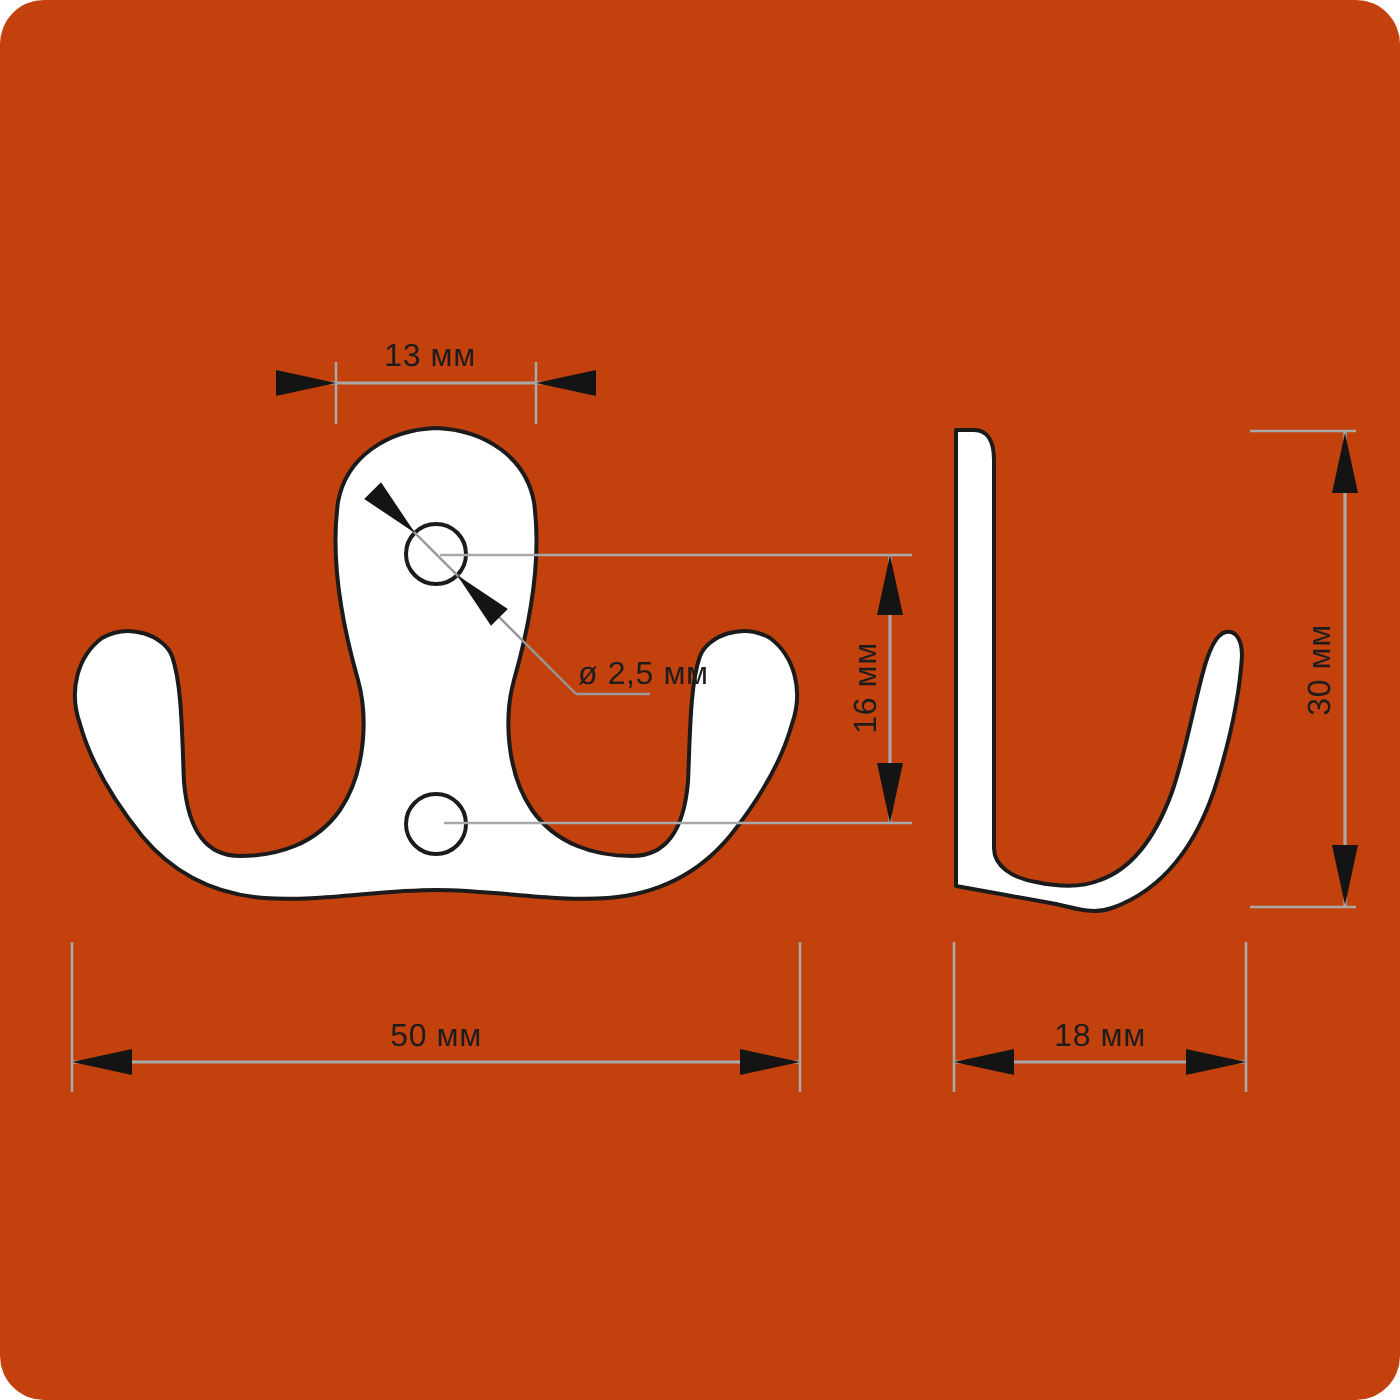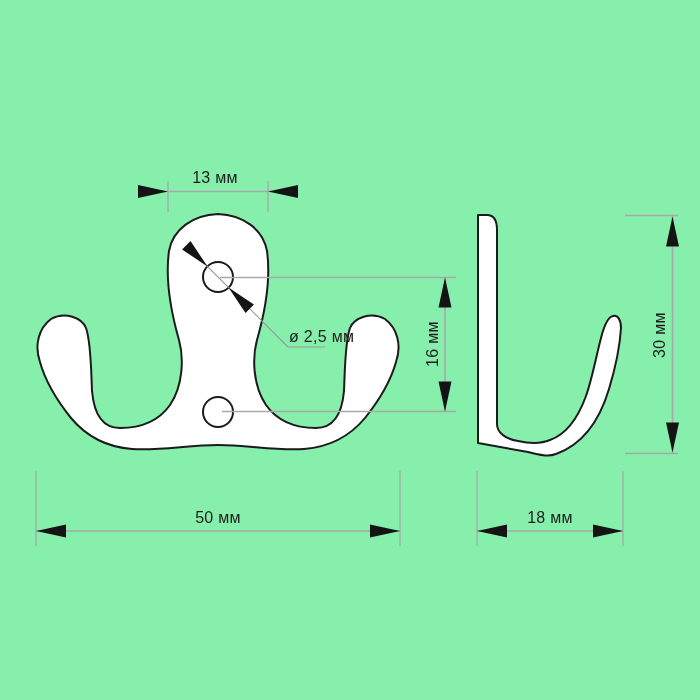--- a/index.html
+++ b/index.html
@@ -3,23 +3,24 @@
 <meta charset="utf-8">
 <style>
   html, body {
     margin: 0;
     padding: 0;
     background: #ffffff;
   }
   .canvas {
     width: 700px;
     height: 700px;
-    background: #86efac;
+    background: #c2410c;
     position: relative;
     font-family: "Liberation Sans", sans-serif;
+    border-radius: 22px;
   }
   svg { display: block; }
 
   .outline {
     fill: #ffffff;
     stroke: #1b1b1b;
     stroke-width: 2;
     stroke-linejoin: round;
   }
   .hole {

